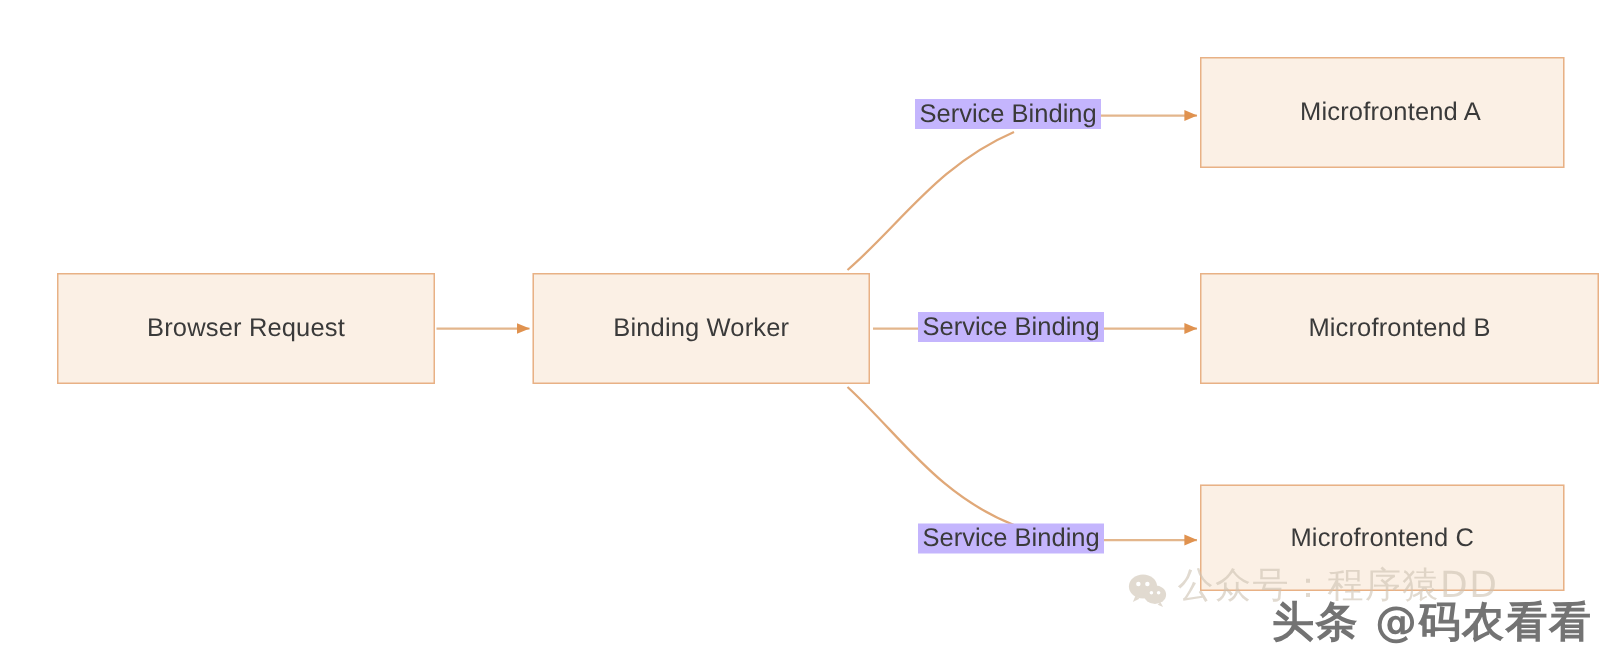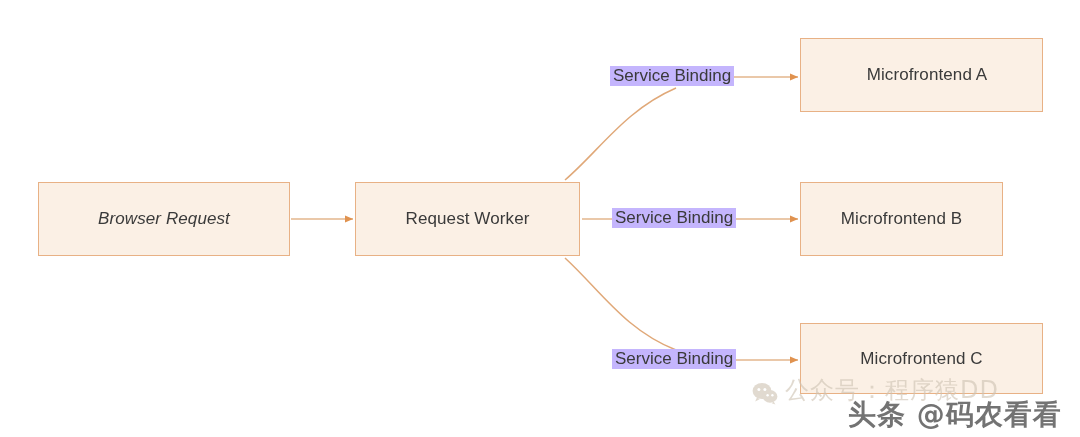--- a/index.html
+++ b/index.html
@@ -104,33 +104,33 @@
     <g>
       <line x1="582" y1="219" x2="798" y2="219" stroke="#E3B68C" stroke-width="1.5" marker-end="url(#arrowhead)"></line>
     </g>
 
     <g>
       <path d="M565,258 C 600,290 625,330 676,350" fill="none" stroke="#E0A878" stroke-width="1.5"></path>
       <line x1="676" y1="360" x2="798" y2="360" stroke="#E3B68C" stroke-width="1.5" marker-end="url(#arrowhead)"></line>
     </g>
   </svg>
 
-  <div class="node" style="left:38px; top:182px; width:252px; height:74px;font-style:italic;">
+  <div class="node" style="left:38px; top:182px; width:252px; height:74px;">
     <span class="node-label">Browser Request</span>
   </div>
 
   <div class="node" style="left:355px; top:182px; width:225px; height:74px;">
-    <span class="node-label">Request Worker</span>
+    <span class="node-label">Binding Worker</span>
   </div>
 
   <div class="node" style="left:800px; top:38px; width:243px; height:74px;padding-left:11px;">
     <span class="node-label">Microfrontend A</span>
   </div>
 
-  <div class="node" style="left:800px; top:182px; width:203px; height:74px;">
+  <div class="node" style="left:800px; top:182px; width:266px; height:74px;">
     <span class="node-label">Microfrontend B</span>
   </div>
 
   <div class="node" style="left:800px; top:323px; width:243px; height:71px;">
     <span class="node-label">Microfrontend C</span>
   </div>
 
   <div class="edge-label" style="left:610px; top:66px;">Service Binding</div>
 
   <div class="edge-label" style="left:612px; top:208px;">Service Binding</div>

